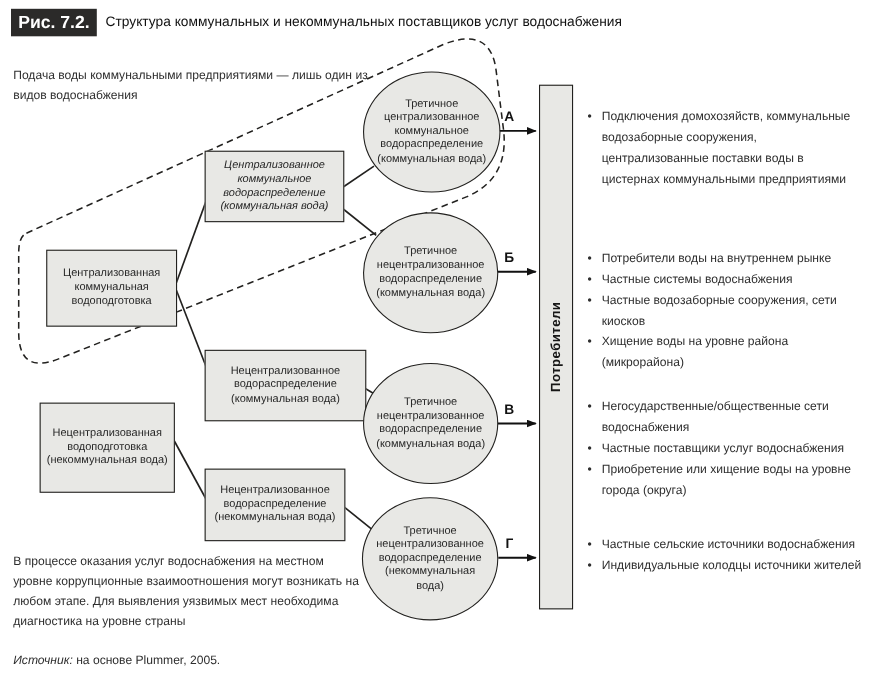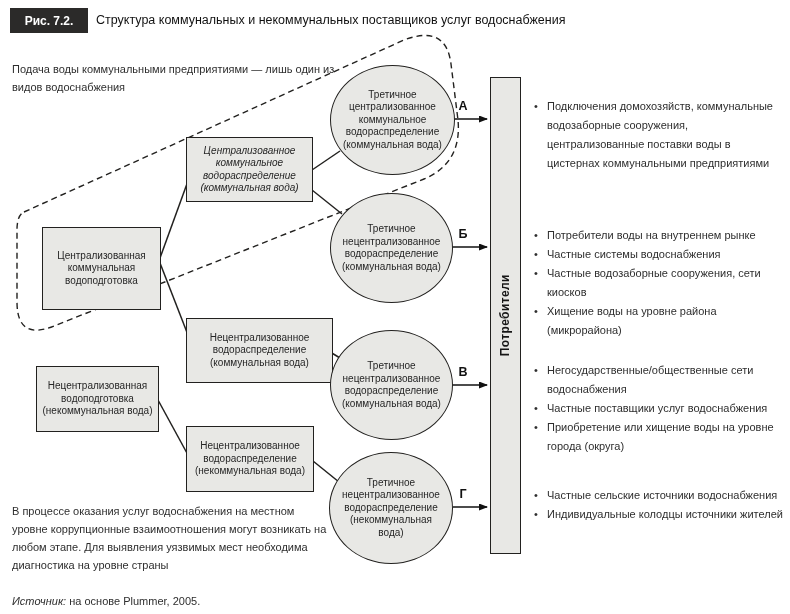--- a/index.html
+++ b/index.html
@@ -3,21 +3,21 @@
 <meta charset="utf-8">
 <style>
   html,body { margin:0; padding:0; background:#fff; }
   .canvas {
     position:relative; width:790px; height:614px; background:#ffffff;
     font-family:"Liberation Sans", sans-serif; color:#222; overflow:hidden;
   }
   
   .fig-label {
     position:absolute; left:10px; top:8px; width:78px; height:25px;
-    background:#2b2a29; color:#fff; font-weight:bold; font-size:12px;
+    background:#2b2a29; color:#fff; font-weight:bold; font-size:16px;
     display:flex; align-items:center; justify-content:center;
   }
   .fig-title {
     position:absolute; left:96px; top:13px; width:660px;
     font-weight:normal; font-size:12.5px; color:#111;
   }
   
   .txt { position:absolute; font-size:11px; line-height:18px; color:#2e2e2e; }
   .intro  { left:12px; top:60px;  width:330px; }
   .note   { left:12px; top:502px; width:320px; }
@@ -25,24 +25,24 @@
   .source .src-label { font-style:italic; }
   
   .node {
     position:absolute; box-sizing:border-box;
     background:#e8e8e5; border:1.4px solid #22211f;
     display:flex; align-items:center; justify-content:center;
     text-align:center; font-size:10px; line-height:12.5px;
     color:#262626; padding:3px 5px;
   }
   .ellipse { border-radius:50%; padding:4px 8px; }
-  .b1 { left:42px;  top:227px; width:119px; height:83px; }
+  .b1 { left:42px;  top:227px; width:119px; height:70px; }
   .b2 { left:186px; top:137px; width:127px; height:65px;font-style:italic; }
   .b3 { left:186px; top:318px; width:147px; height:65px; }
-  .b4 { left:36px;  top:366px; width:123px; height:66px;justify-content:flex-end; }
+  .b4 { left:36px;  top:366px; width:123px; height:82px;justify-content:flex-end; }
   .b5 { left:186px; top:426px; width:128px; height:66px; }
   .e1 { left:330px; top:65px;  width:125px; height:110px; }
   .e2 { left:330px; top:193px; width:123px; height:110px; }
   .e3 { left:330px; top:330px; width:123px; height:110px; }
   .e4 { left:329px; top:452px; width:124px; height:112px; }
   .consumers {
     left:490px; top:77px; width:31px; height:477px; padding:0;
   }
   .consumers .vlabel {
     transform:rotate(-90deg); white-space:nowrap;

